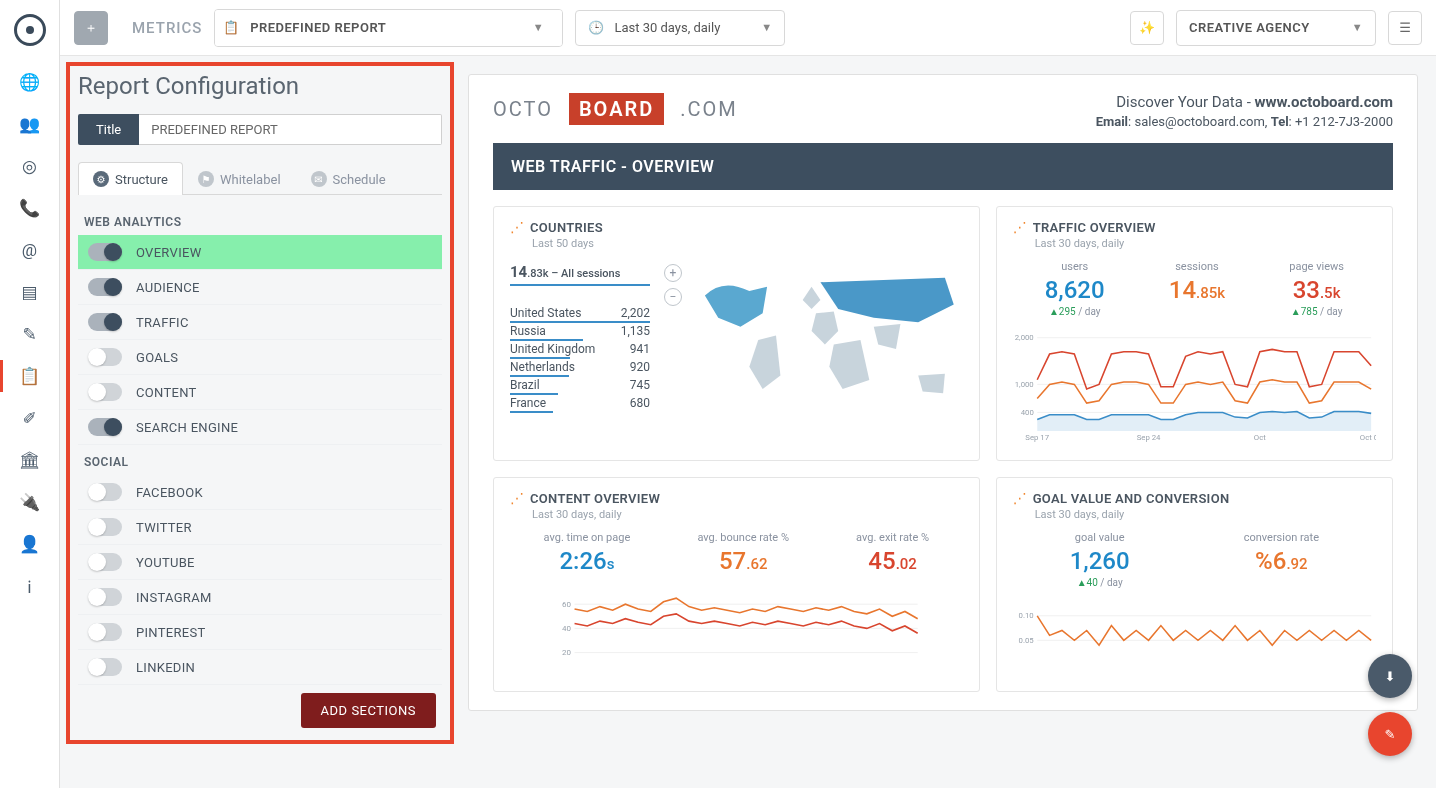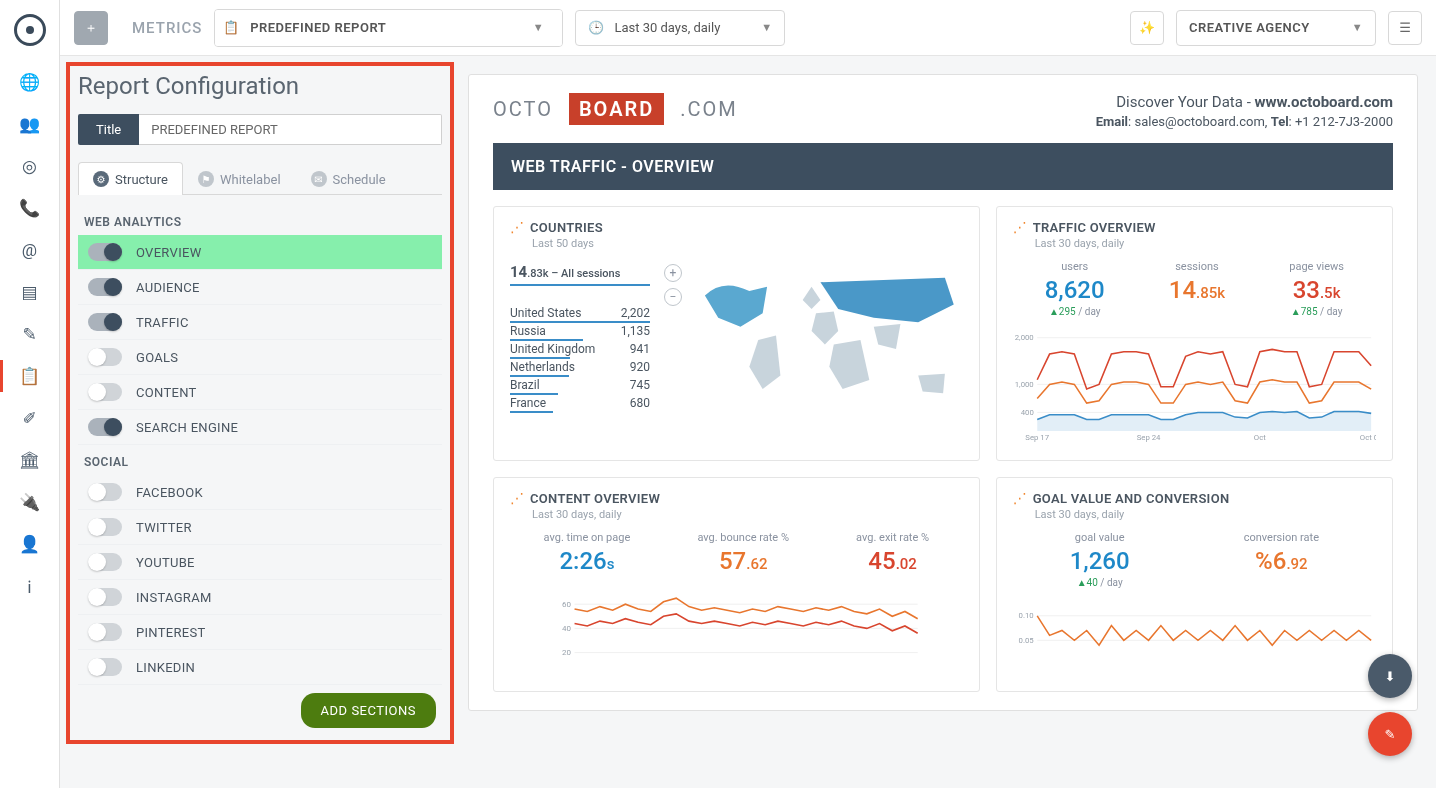--- a/index.html
+++ b/index.html
@@ -36,21 +36,21 @@
 .tab .ti{width:16px;height:16px;border-radius:50%;background:#c0c6cc;display:inline-flex;align-items:center;justify-content:center;font-size:10px;color:#fff}
 .tab.active .ti{background:#5a6a7a}
 .sect-label{font-size:12px;font-weight:600;color:#5a6570;letter-spacing:0.5px;padding:10px 6px 6px 6px}
 .item{display:flex;align-items:center;padding:8px 10px;border-bottom:1px solid #eef0f2}
 .item.sel{background:#86efac}
 .toggle{width:34px;height:18px;border-radius:10px;background:#d0d4d8;position:relative;margin-right:14px;cursor:pointer}
 .toggle::after{content:"";position:absolute;width:18px;height:18px;border-radius:50%;background:#fff;top:0;left:0;box-shadow:0 1px 2px rgba(0,0,0,.2)}
 .toggle.on{background:#aab2bb}
 .toggle.on::after{left:16px;background:#3d4e5f}
 .item-label{font-size:13px;color:#4a5560;letter-spacing:0.3px}
-.add-btn{background:#4d7c0f;color:#fff;border:none;padding:10px 20px;border-radius:14px;font-size:13px;letter-spacing:0.5px;cursor:pointer;float:right;margin-top:8px;margin-right:6px}
+.add-btn{background:#7f1d1d;color:#fff;border:none;padding:10px 20px;border-radius:3px;font-size:13px;letter-spacing:0.5px;cursor:pointer;float:right;margin-top:8px;margin-right:6px}
 .report{flex:1;overflow:auto;padding:18px 18px 18px 8px}
 .page{background:#fff;border:1px solid #e0e0e0;border-radius:3px;padding:18px 24px}
 .page-head{display:flex;justify-content:space-between;align-items:flex-start;margin-bottom:14px}
 .brand{display:flex;align-items:center;gap:16px;font-size:20px;letter-spacing:2px;color:#7a828c}
 .brand .bx{background:#c8402a;color:#fff;padding:4px 10px;font-weight:600}
 .contact{text-align:right;font-size:13px;color:#4a5560}
 .contact .line1{font-size:15px;margin-bottom:3px}
 .banner{background:#3d4e5f;color:#fff;padding:14px 18px;font-size:16px;font-weight:600;letter-spacing:0.5px;margin-bottom:16px}
 .widgets{display:grid;grid-template-columns:1fr 1fr;gap:16px}
 .widget{border:1px solid #e5e5e5;border-radius:3px;padding:12px 16px 10px 16px}

